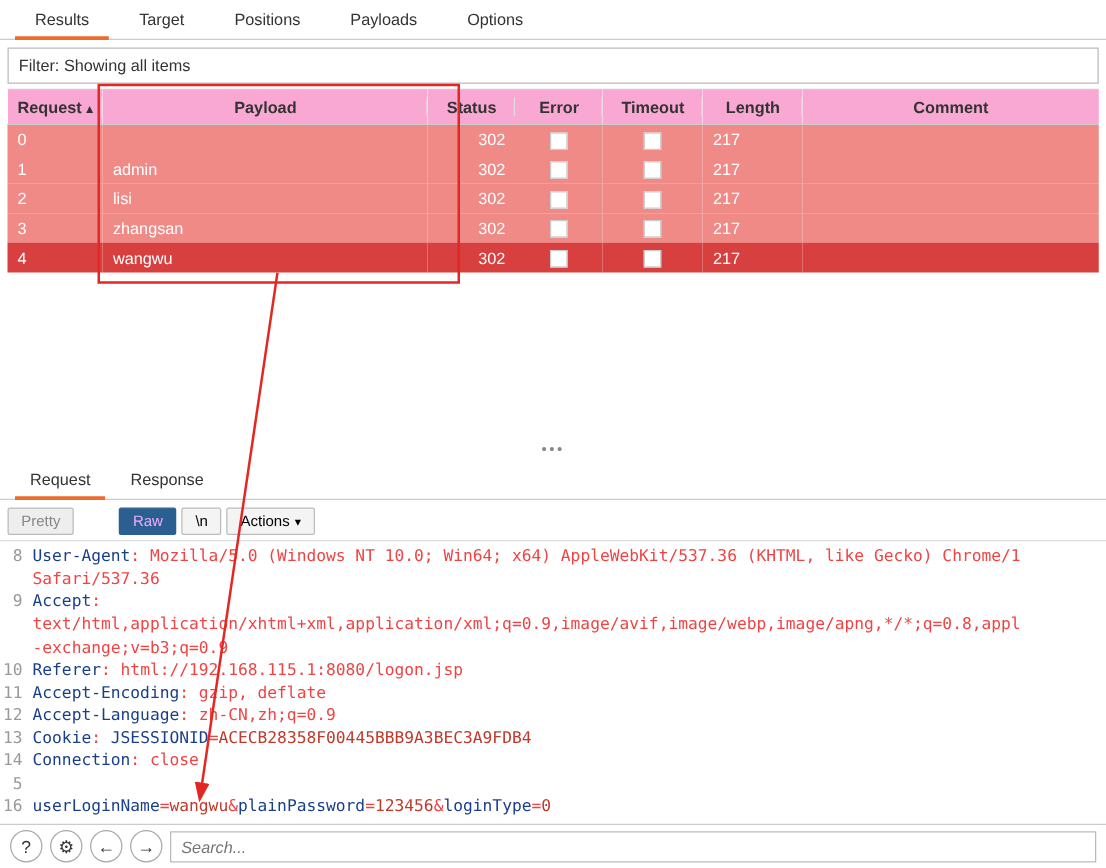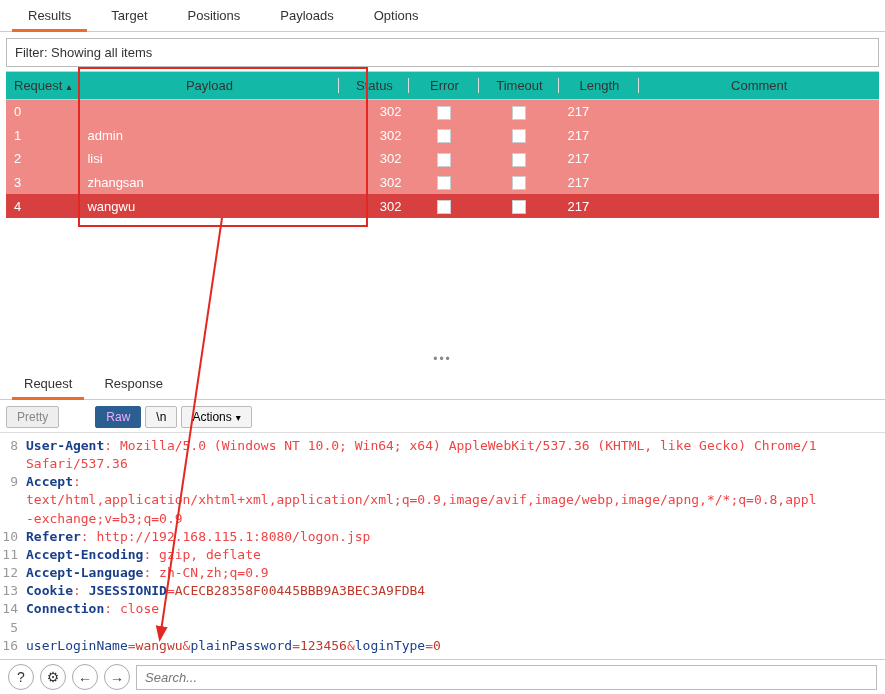--- a/index.html
+++ b/index.html
@@ -7,21 +7,21 @@
 
 .top-tabs { display: flex; border-bottom: 1px solid #ccc; background: #fff; padding-left: 8px; }
 .top-tab { padding: 8px 20px; cursor: pointer; position: relative; text-align: center; }
 .top-tab.active { color: #333; }
 .top-tab.active::after { content: ""; position: absolute; bottom: -1px; left: 4px; right: 4px; height: 3px; background: #ec6b2d; }
 
 .filter-bar { border: 1px solid #bbb; margin: 6px 6px 4px 6px; padding: 6px 8px; font-size: 13px; }
 
 .table-wrap { position: relative; flex: 0 0 auto; margin: 0 6px; }
 table.results { width: 100%; border-collapse: collapse; font-size: 13px; }
-table.results th { background: #14b8a6; font-weight: normal; border-bottom: 1px solid #ccc; border-top: 1px solid #ccc; padding: 6px 8px; text-align: center; position: relative; }
+table.results th { background: #f9a8d4; font-weight: bold; border-bottom: 1px solid #ccc; border-top: 1px solid #ccc; padding: 6px 8px; text-align: center; position: relative; }
 table.results th.left { text-align: left; }
 table.results th .sortmark { font-size: 10px; margin-left: 4px; }
 table.results th::after { content: ""; position: absolute; right: 0; top: 6px; bottom: 6px; width: 1px; background: #ddd; }
 table.results th:last-child::after { display: none; }
 table.results td { padding: 4px 8px; color: #fff; }
 tr.row-light { background: #f08a87; }
 tr.row-dark { background: #d8403f; }
 td.center { text-align: center; }
 td.right { text-align: right; }
 .chk { display: inline-block; width: 14px; height: 14px; background: #fff; border: 1px solid #ccc; vertical-align: middle; }
@@ -40,21 +40,21 @@
 .view-toolbar { display: flex; gap: 4px; padding: 6px 6px 4px 6px; border-bottom: 1px solid #ddd; align-items: flex-start; }
 .vt-btn { border: 1px solid #bbb; background: #f4f4f4; padding: 3px 10px; font-size: 12px; cursor: pointer; border-radius: 2px; }
 .vt-btn.active { background: #2b5f91; color: #f0abfc; border-color: #2b5f91; margin-left: 32px; }
 .vt-btn.dim { color: #888; background: #eee; }
 .chev { font-size: 10px; margin-left: 4px; }
 
 .editor { font-family: "Consolas", "Menlo", monospace; font-size: 13px; line-height: 1.4; padding: 4px 0; overflow: hidden; }
 .ed-line { display: flex; }
 .ln { width: 26px; text-align: right; color: #999; padding-right: 8px; flex-shrink: 0; user-select: none; }
 .code { white-space: pre; }
-.hdr-name { color: #1a3f8a; font-weight: bold; }
+.hdr-name { color: #1a3f8a; }
 .param { color: #1a3f8a; }
 .val-red { color: #c0392b; }
 .plain { color: #ef4444; }
 .sess { color: #c0392b; }
 
 .bottom-bar { display: flex; align-items: center; gap: 6px; padding: 4px 8px; border-top: 1px solid #ccc; }
 .round-btn { width: 26px; height: 26px; border: 1px solid #aaa; border-radius: 50%; background: #fff; display: flex; align-items: center; justify-content: center; font-size: 14px; cursor: pointer; }
 .search-box { flex: 1; border: 1px solid #bbb; padding: 4px 8px; font-size: 13px; font-style: italic; color: #999; }
 </style>
 </head>
@@ -175,21 +175,21 @@
     <div class="ed-line">
       <span class="ln"></span>
       <span class="code"><span class="plain">text/html,application/xhtml+xml,application/xml;q=0.9,image/avif,image/webp,image/apng,*/*;q=0.8,appl</span></span>
     </div>
     <div class="ed-line">
       <span class="ln"></span>
       <span class="code"><span class="plain">-exchange;v=b3;q=0.9</span></span>
     </div>
     <div class="ed-line">
       <span class="ln">10</span>
-      <span class="code"><span class="hdr-name">Referer</span><span class="plain">: http://192.168.115.1:8080/logon.jsp</span></span>
+      <span class="code"><span class="hdr-name">Referer</span><span class="plain">: html://192.168.115.1:8080/logon.jsp</span></span>
     </div>
     <div class="ed-line">
       <span class="ln">11</span>
       <span class="code"><span class="hdr-name">Accept-Encoding</span><span class="plain">: gzip, deflate</span></span>
     </div>
     <div class="ed-line">
       <span class="ln">12</span>
       <span class="code"><span class="hdr-name">Accept-Language</span><span class="plain">: zh-CN,zh;q=0.9</span></span>
     </div>
     <div class="ed-line">

